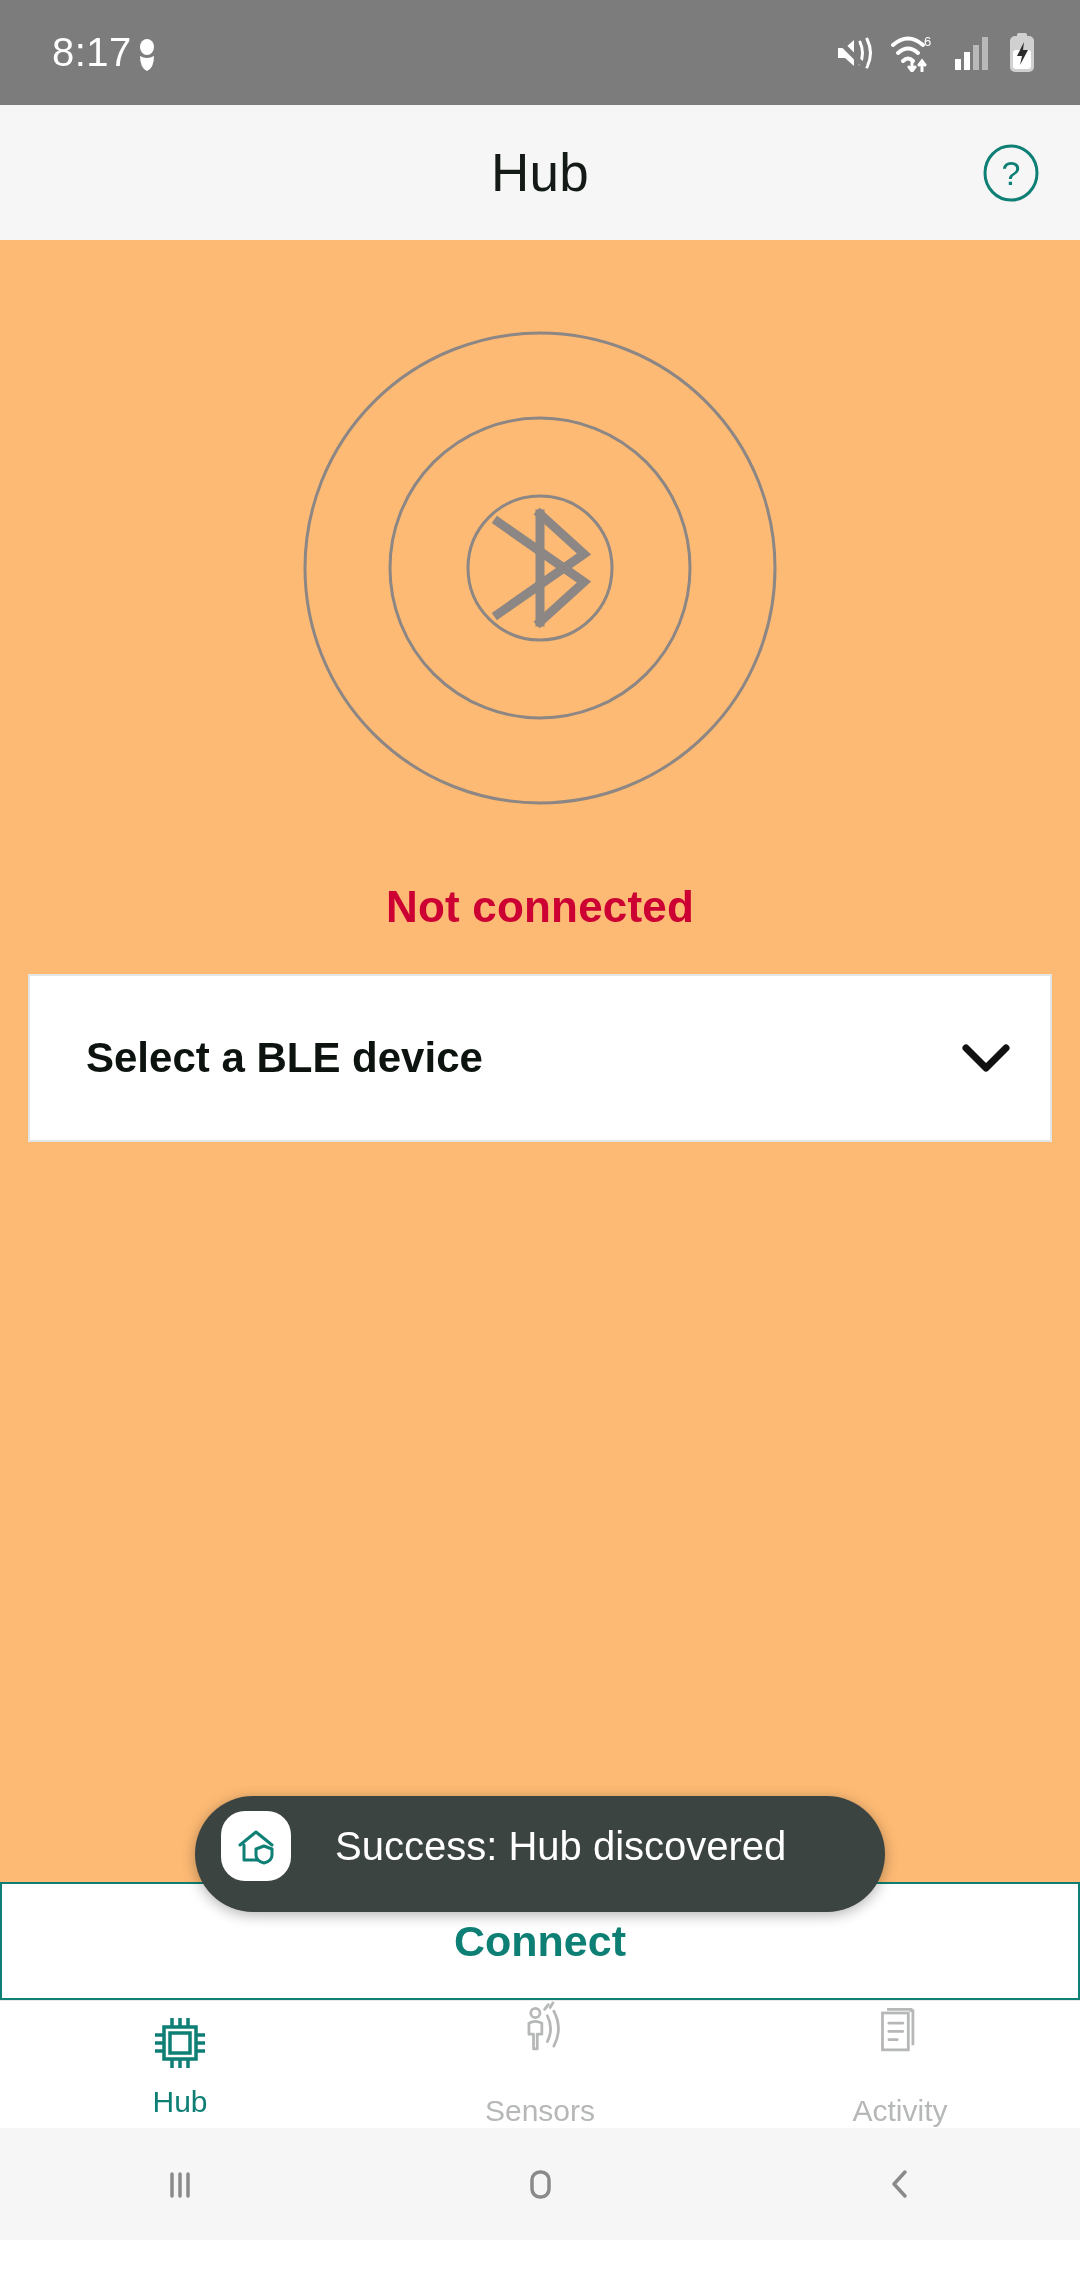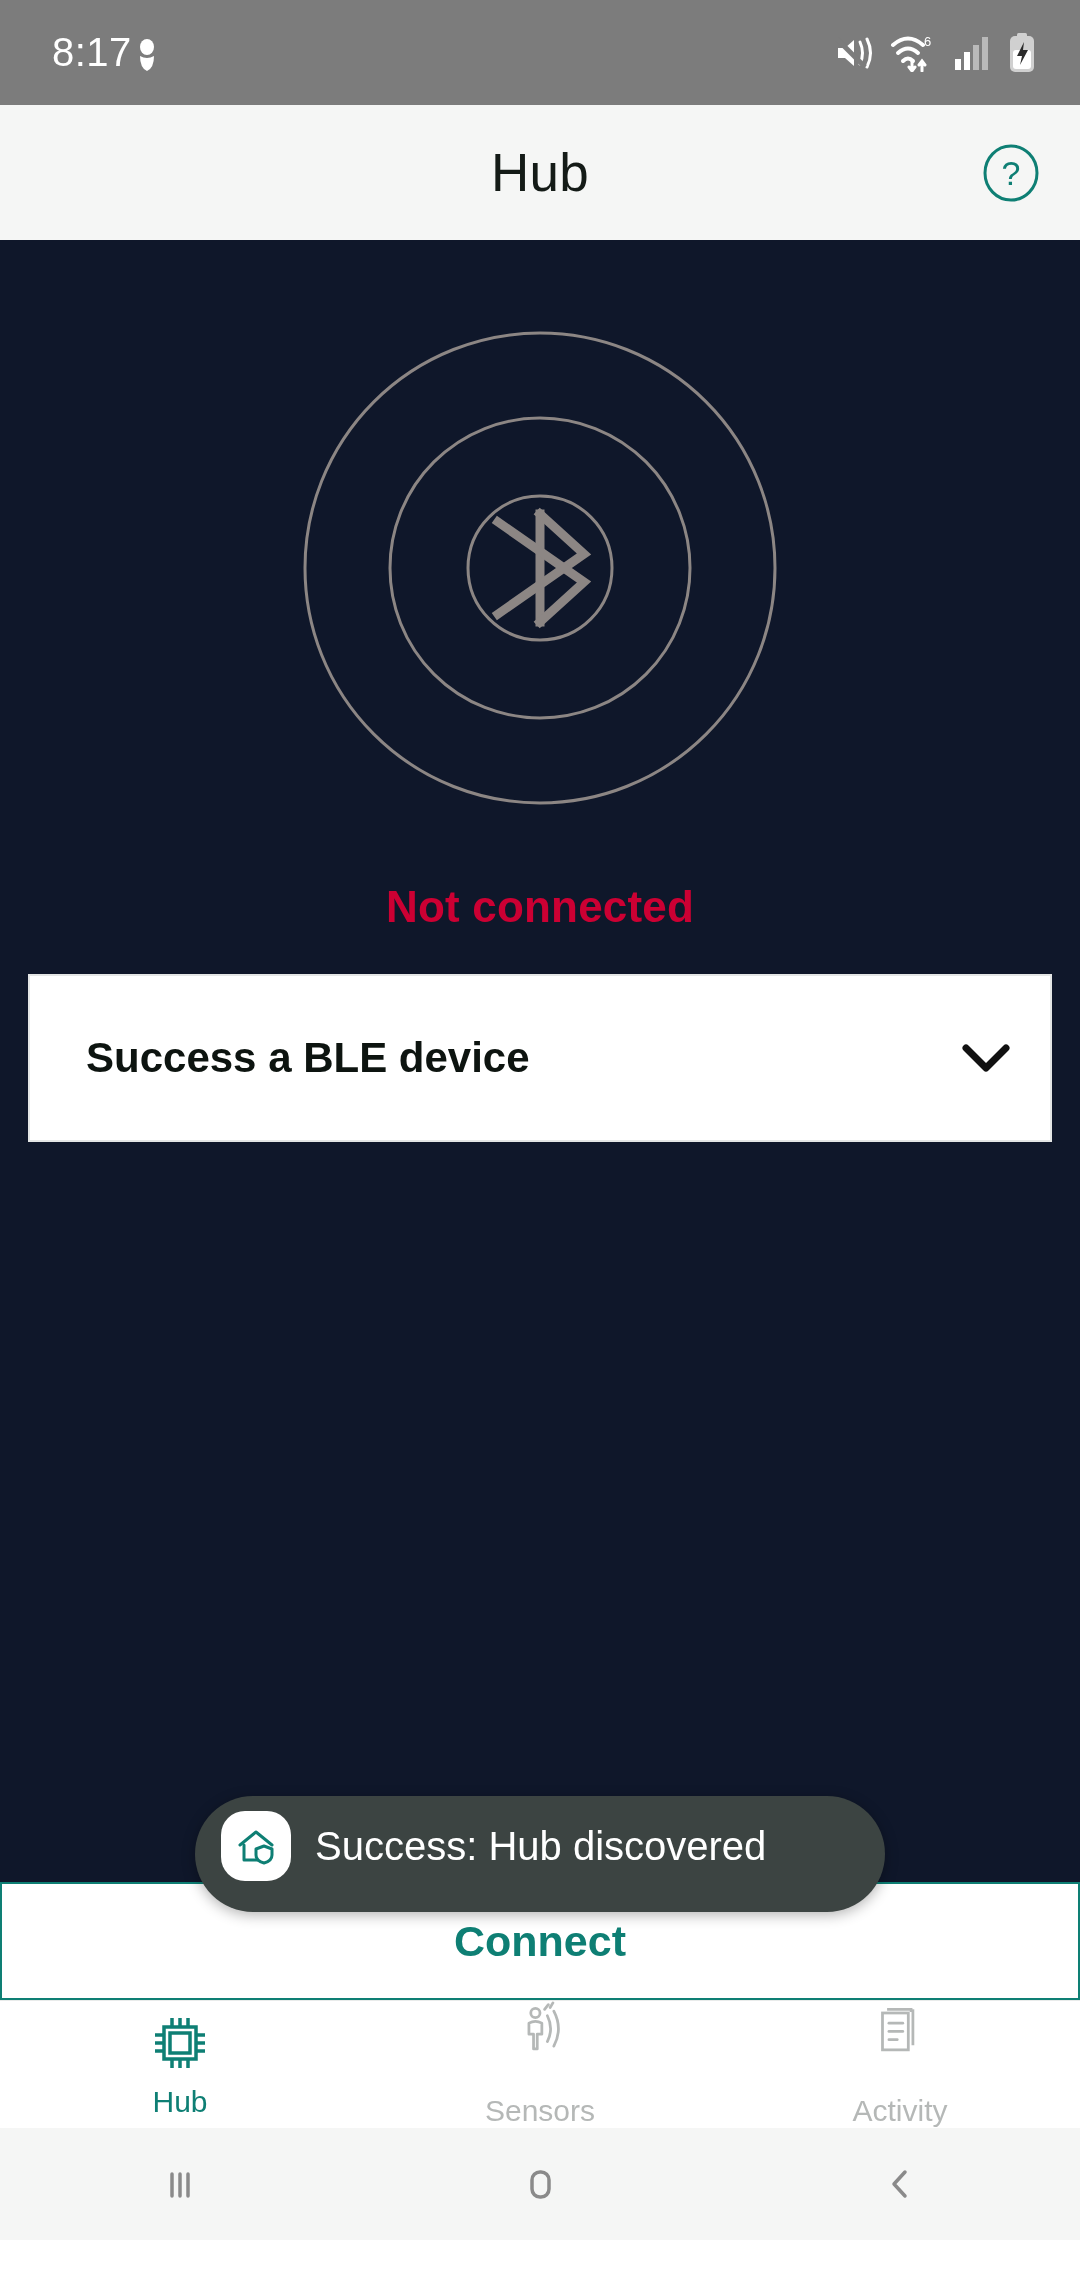--- a/index.html
+++ b/index.html
@@ -32,21 +32,21 @@
     font-size:53px; font-weight:400; color:#141b17; letter-spacing:.3px;
   }
   .help-btn{
     position:absolute; right:38px; top:50%; transform:translateY(-50%);
     width:62px; height:62px; display:flex; align-items:center; justify-content:center;
     cursor:pointer;
   }
 
   
   .content{
-    background:#0f172a;
+    background:#fdba74;
     height:1760px;
     position:relative;
     display:flex; flex-direction:column; align-items:center;
   }
   .radar-wrap{ margin-top:88px; }
   .status-text{
     margin-top:70px;
     font-size:44px; font-weight:700; color:#cc0033; letter-spacing:.2px;
   }
 
@@ -76,21 +76,21 @@
     display:flex; align-items:center; justify-content:center;
     font-size:43px; font-weight:700; color:#ffffff; cursor:pointer;
   }
 
   
   .toast{
     position:absolute; left:50%; transform:translateX(-50%);
     bottom:88px; z-index:40;
     background:#3c4442; border-radius:64px;
     height:116px; min-width:690px;
-    display:flex; align-items:center; gap:24px;
+    display:flex; align-items:center; gap:44px;
     padding:0 52px 16px 26px;
     box-shadow:0 3px 14px rgba(0,0,0,.3);
   }
   .toast-icon{
     width:70px; height:70px; border-radius:24px; background:#ffffff;
     display:flex; align-items:center; justify-content:center; flex:0 0 auto;
   }
   .toast-msg{ font-size:40px; color:#ffffff; font-weight:400; white-space:nowrap; }
 
   
@@ -176,21 +176,21 @@
         <path d="M240 186 V294"></path>
         <path d="M240 186 L284 226 L198 286"></path>
         <path d="M240 294 L284 254 L198 194"></path>
       </g>
     </svg>
   </div>
 
   <div class="status-text">Not connected</div>
 
   <div class="ble-select">
-    <span class="ble-label">Success a BLE device</span>
+    <span class="ble-label">Select a BLE device</span>
     <svg class="chev" width="48" height="30" viewBox="0 0 48 30">
       <path d="M4 5 L24 25 L44 5" fill="none" stroke="#111" stroke-width="7" stroke-linecap="round" stroke-linejoin="round"></path>
     </svg>
   </div>
 
   <div class="actions">
     <div class="btn-connect">Connect</div>
   </div>
 
   <div class="toast">

